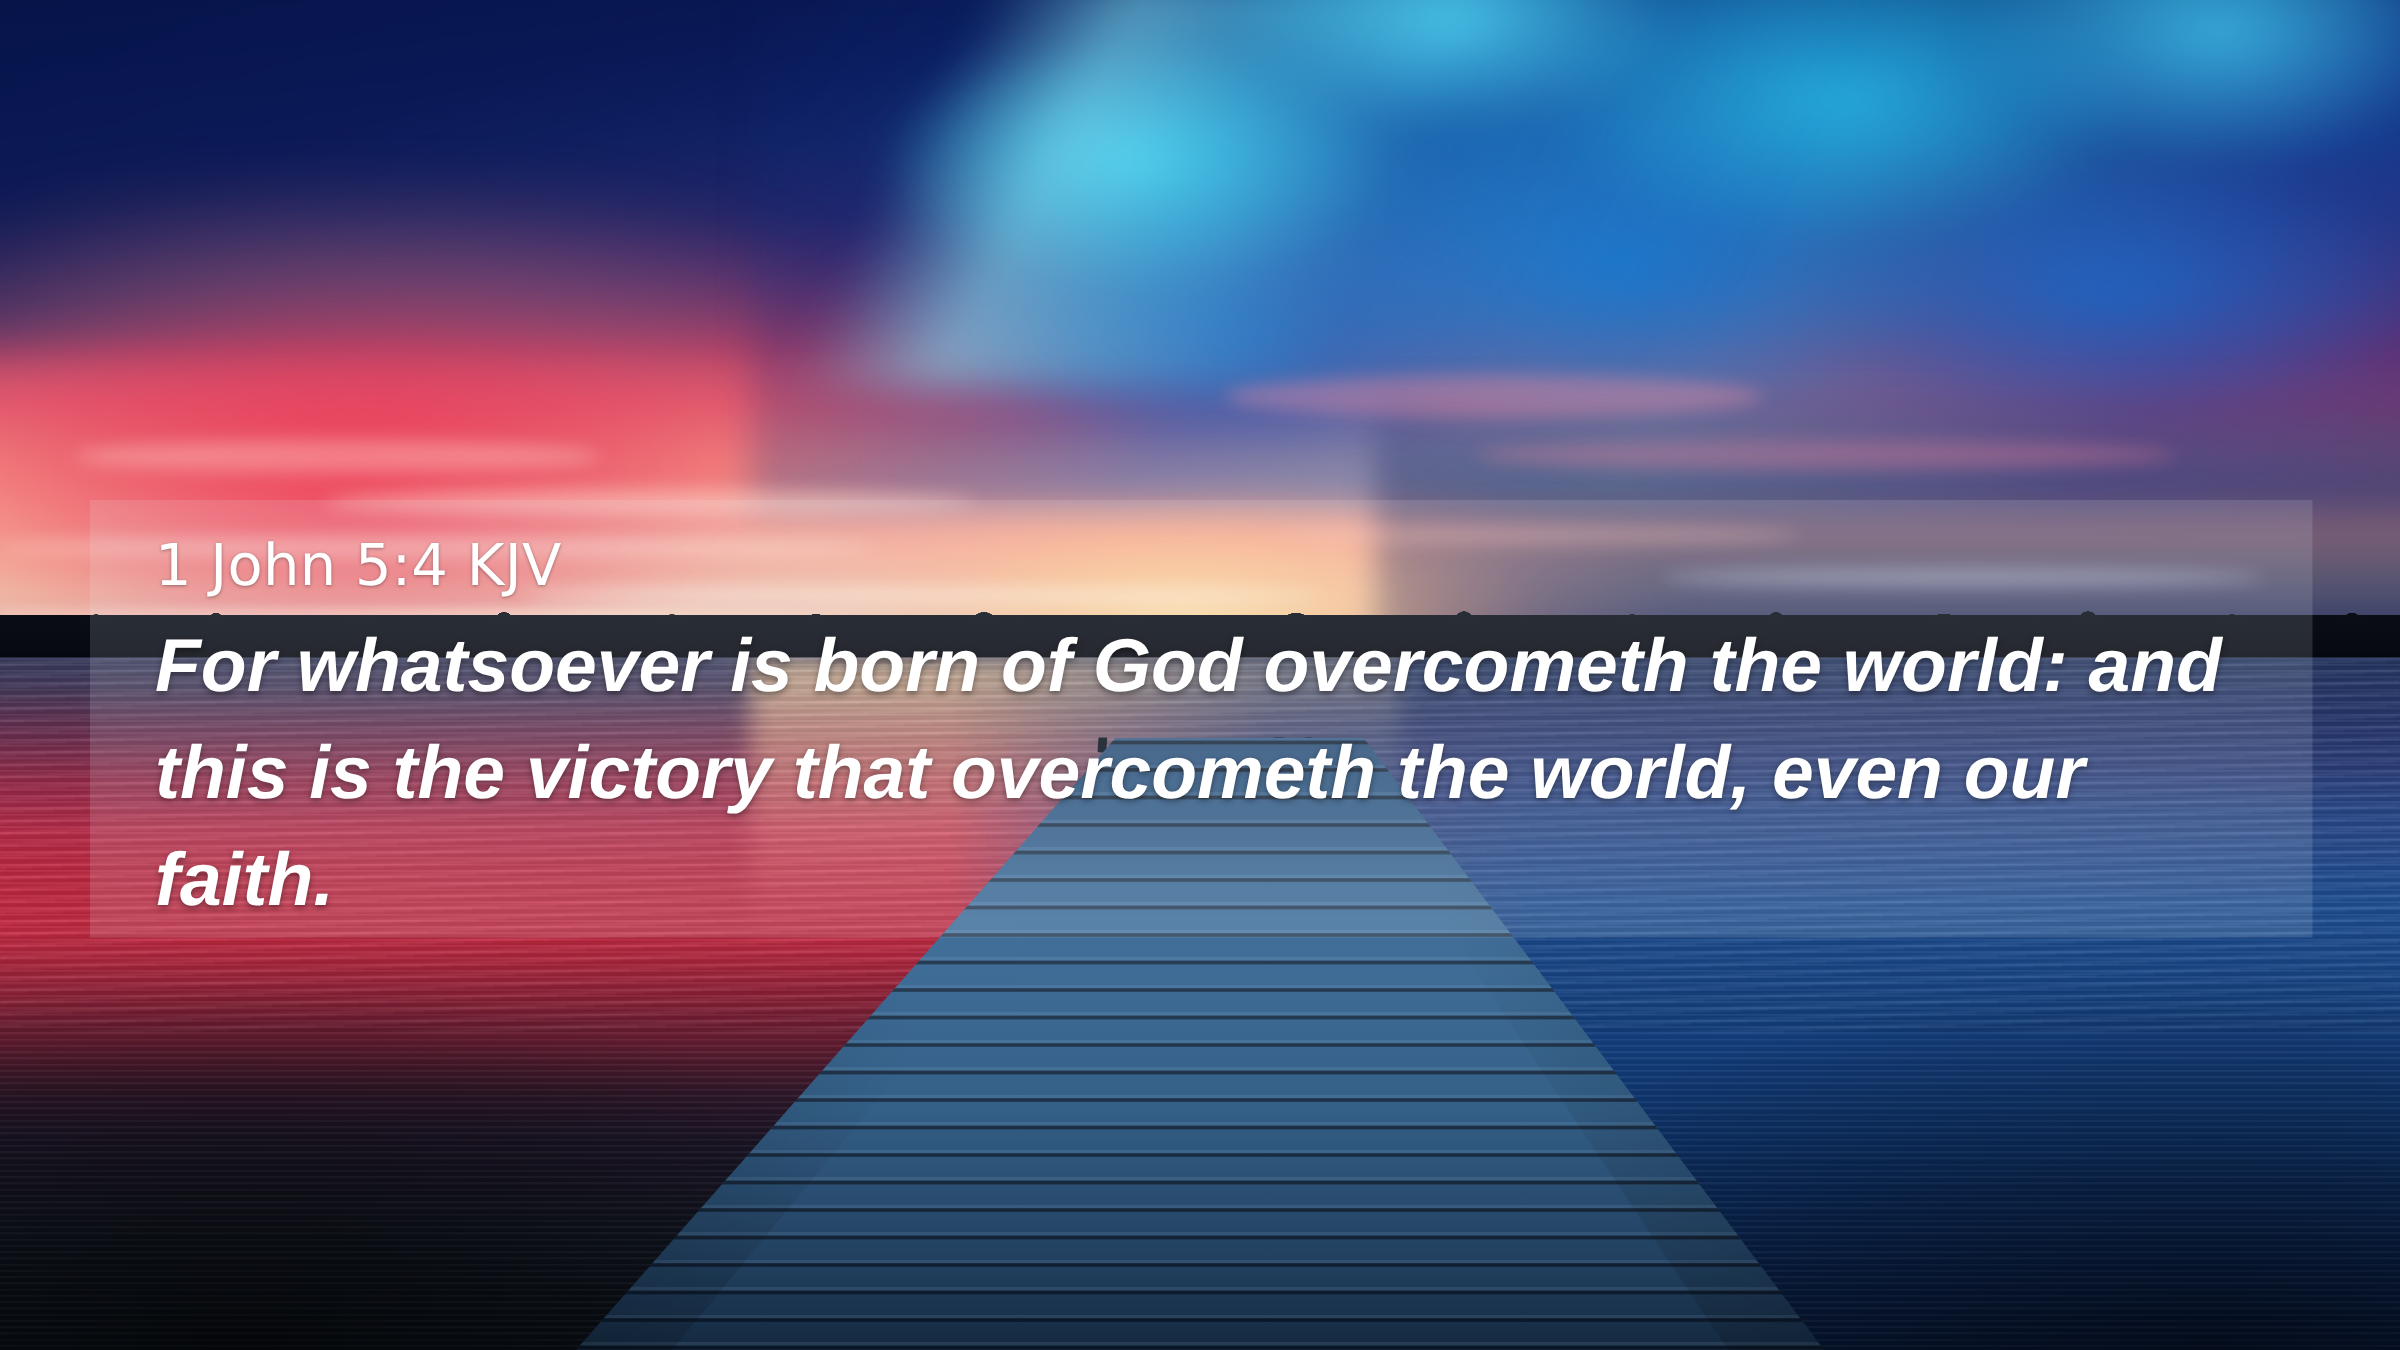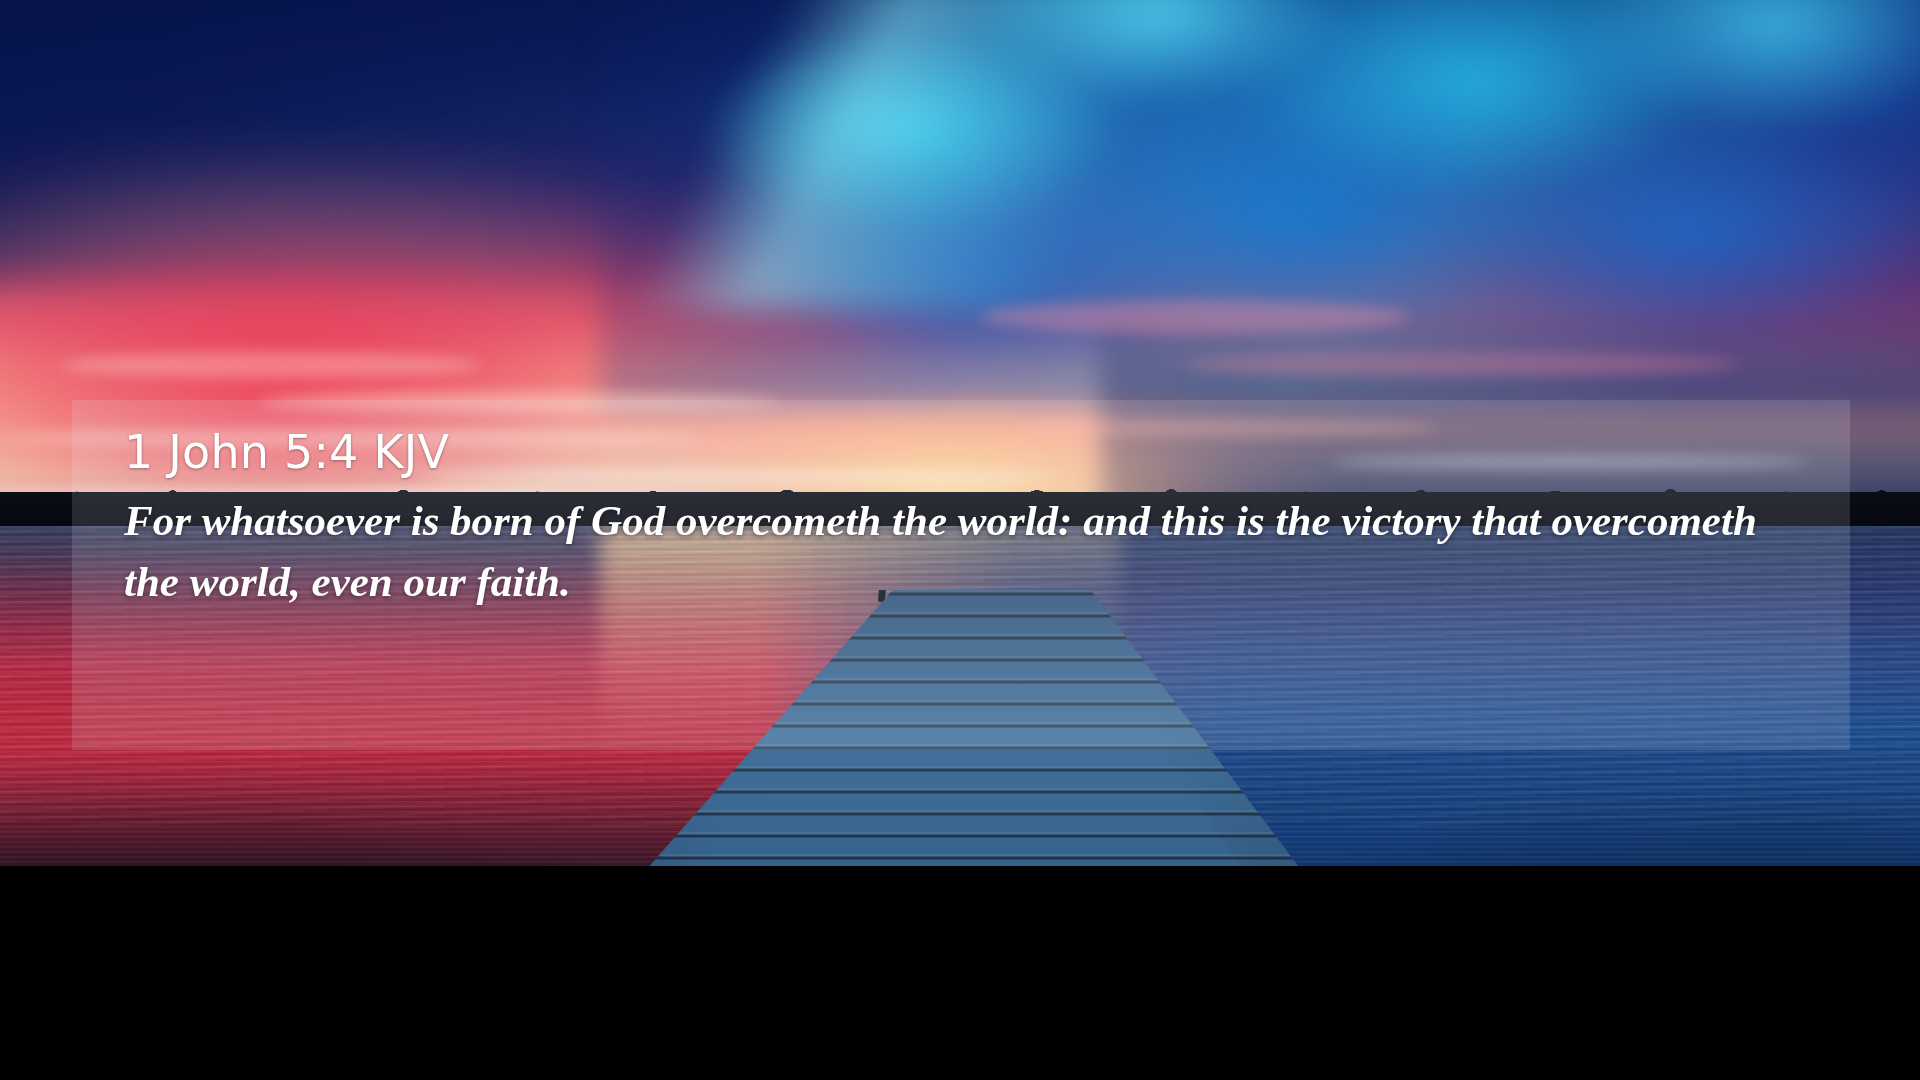--- a/index.html
+++ b/index.html
@@ -8,21 +8,21 @@
     padding: 0;
     width: 1920px;
     height: 1080px;
     overflow: hidden;
     background: #000;
   }
 
   #scene {
     position: relative;
     width: 1920px;
-    height: 866px;
+    height: 1080px;
     overflow: hidden;
     font-family: "Liberation Sans", sans-serif;
   }
 
   
   .sky {
     position: absolute;
     left: 0; top: 0;
     width: 1920px;
     height: 508px;
@@ -370,24 +370,24 @@
     font-family: "DejaVu Sans", sans-serif;
     font-size: 46px;
     font-weight: 400;
     letter-spacing: 0.2px;
     color: #ffffff;
     line-height: 1.05;
     text-shadow: 0 1px 3px rgba(0,0,0,0.35);
   }
   .verse-body {
     margin: 14px 0 0 0;
-    font-family: Liberation Serif, serif;
+    font-family: Liberation Sans, sans-serif;
     font-style: italic;
     font-weight: 700;
-    font-size: 43px;
+    font-size: 60px;
     line-height: 1.42;
     color: #ffffff;
     text-shadow: 0 2px 5px rgba(0,0,0,0.40);
     max-width: 1660px;
   }
 </style>
 </head>
 <body>
 
 <div id="scene">

